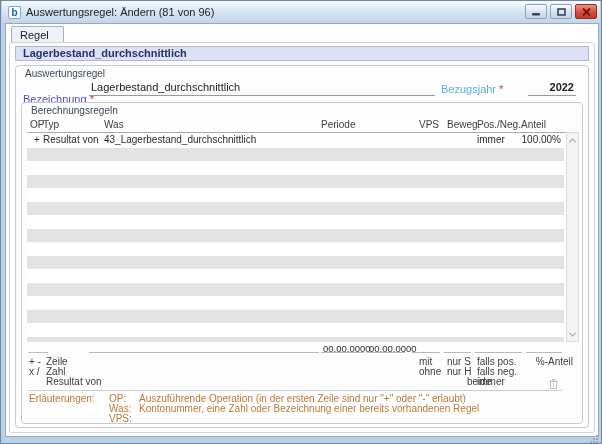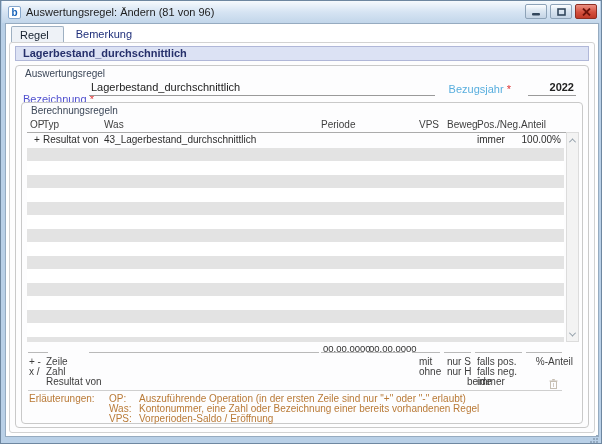--- a/index.html
+++ b/index.html
@@ -31,21 +31,21 @@
   .gb{position:absolute;border:1px solid #c9c9c9;border-radius:4px;background:#fdfdfe;}
   .gb1{left:14px;top:64px;width:574px;height:363px;}
   .gb2{left:20px;top:101px;width:562px;height:322px;}
   .gb-label{position:absolute;font-size:10px;color:#3c4758;background:transparent;}
 
   .flabel{position:absolute;font-size:11px;white-space:nowrap;}
   .star{color:#e03232;}
   .lbl-bez{left:22px;top:92px;color:#5050cf;}
   .fld{position:absolute;border-bottom:1px solid #9a9a9a;font-size:11px;color:#222222;height:15px;}
   .fld-bez{left:88px;top:80px;width:346px;padding-left:2px;}
-  .lbl-bzj{left:428px;top:82px;width:82px;text-align:right;color:#58aede;}
+  .lbl-bzj{left:440px;top:82px;width:82px;color:#58aede;}
   .fld-bzj{left:527px;top:80px;width:48px;text-align:right;font-weight:bold;padding-right:2px;}
 
   
   .th{position:absolute;top:118px;font-size:10px;color:#3e3e3e;white-space:nowrap;}
   .th-anteil{left:505px;width:55px;text-align:center;}
   .th-line{position:absolute;left:26px;top:131px;width:552px;height:1px;background:#ababab;}
   .trow{position:absolute;left:26px;top:133px;width:537px;height:13px;font-size:10px;color:#2d2d2d;}
   .trow span{position:absolute;top:0;white-space:nowrap;}
   .stripes{position:absolute;left:26px;top:147px;width:537px;height:194px;background:repeating-linear-gradient(to bottom,#e3e3e3 0px,#e3e3e3 13.5px,#ffffff 13.5px,#ffffff 27px);}
 
@@ -95,21 +95,20 @@
             <path d="M1 0.5 L8 7.5 M8 0.5 L1 7.5" stroke="#6d130b" stroke-width="1.8"></path>
           </svg>
       </div>
     </div>
   </div>
 
   <div class="client"></div>
 
   <div class="tabs">
     <div class="tab active">Regel</div>
-    <div class="tab">Bemerkung</div>
   </div>
 
   <div class="panel"></div>
 
   <div class="rule-header">Lagerbestand_durchschnittlich</div>
 
   <div class="gb gb1"></div>
   <div class="gb-label" style="left:24px;top:67px;">Auswertungsregel</div>
 
   <div class="flabel lbl-bez"><span>Bezeichnung</span> <span class="star">*</span></div>
@@ -188,21 +187,20 @@
   </div>
 
   <div class="sep"></div>
 
   <div class="note" style="left:28px;top:392px;">Erläuterungen:</div>
   <div class="note" style="left:108px;top:392px;">OP:</div>
   <div class="note" style="left:138px;top:392px;">Auszuführende Operation (in der ersten Zeile sind nur "+" oder "-" erlaubt)</div>
   <div class="note" style="left:108px;top:402px;">Was:</div>
   <div class="note" style="left:138px;top:402px;">Kontonummer, eine Zahl oder Bezeichnung einer bereits vorhandenen Regel</div>
   <div class="note" style="left:108px;top:412px;">VPS:</div>
-  <div class="note" style="left:138px;top:412px;">Vorperioden-Saldo / Eröffnung</div>
 
   <div class="grip">
     <svg width="10" height="10">
         <g fill="#93a9bf">
           <rect x="7" y="1" width="2" height="2"></rect>
           <rect x="4" y="4" width="2" height="2"></rect>
           <rect x="7" y="4" width="2" height="2"></rect>
           <rect x="1" y="7" width="2" height="2"></rect>
           <rect x="4" y="7" width="2" height="2"></rect>
           <rect x="7" y="7" width="2" height="2"></rect>

